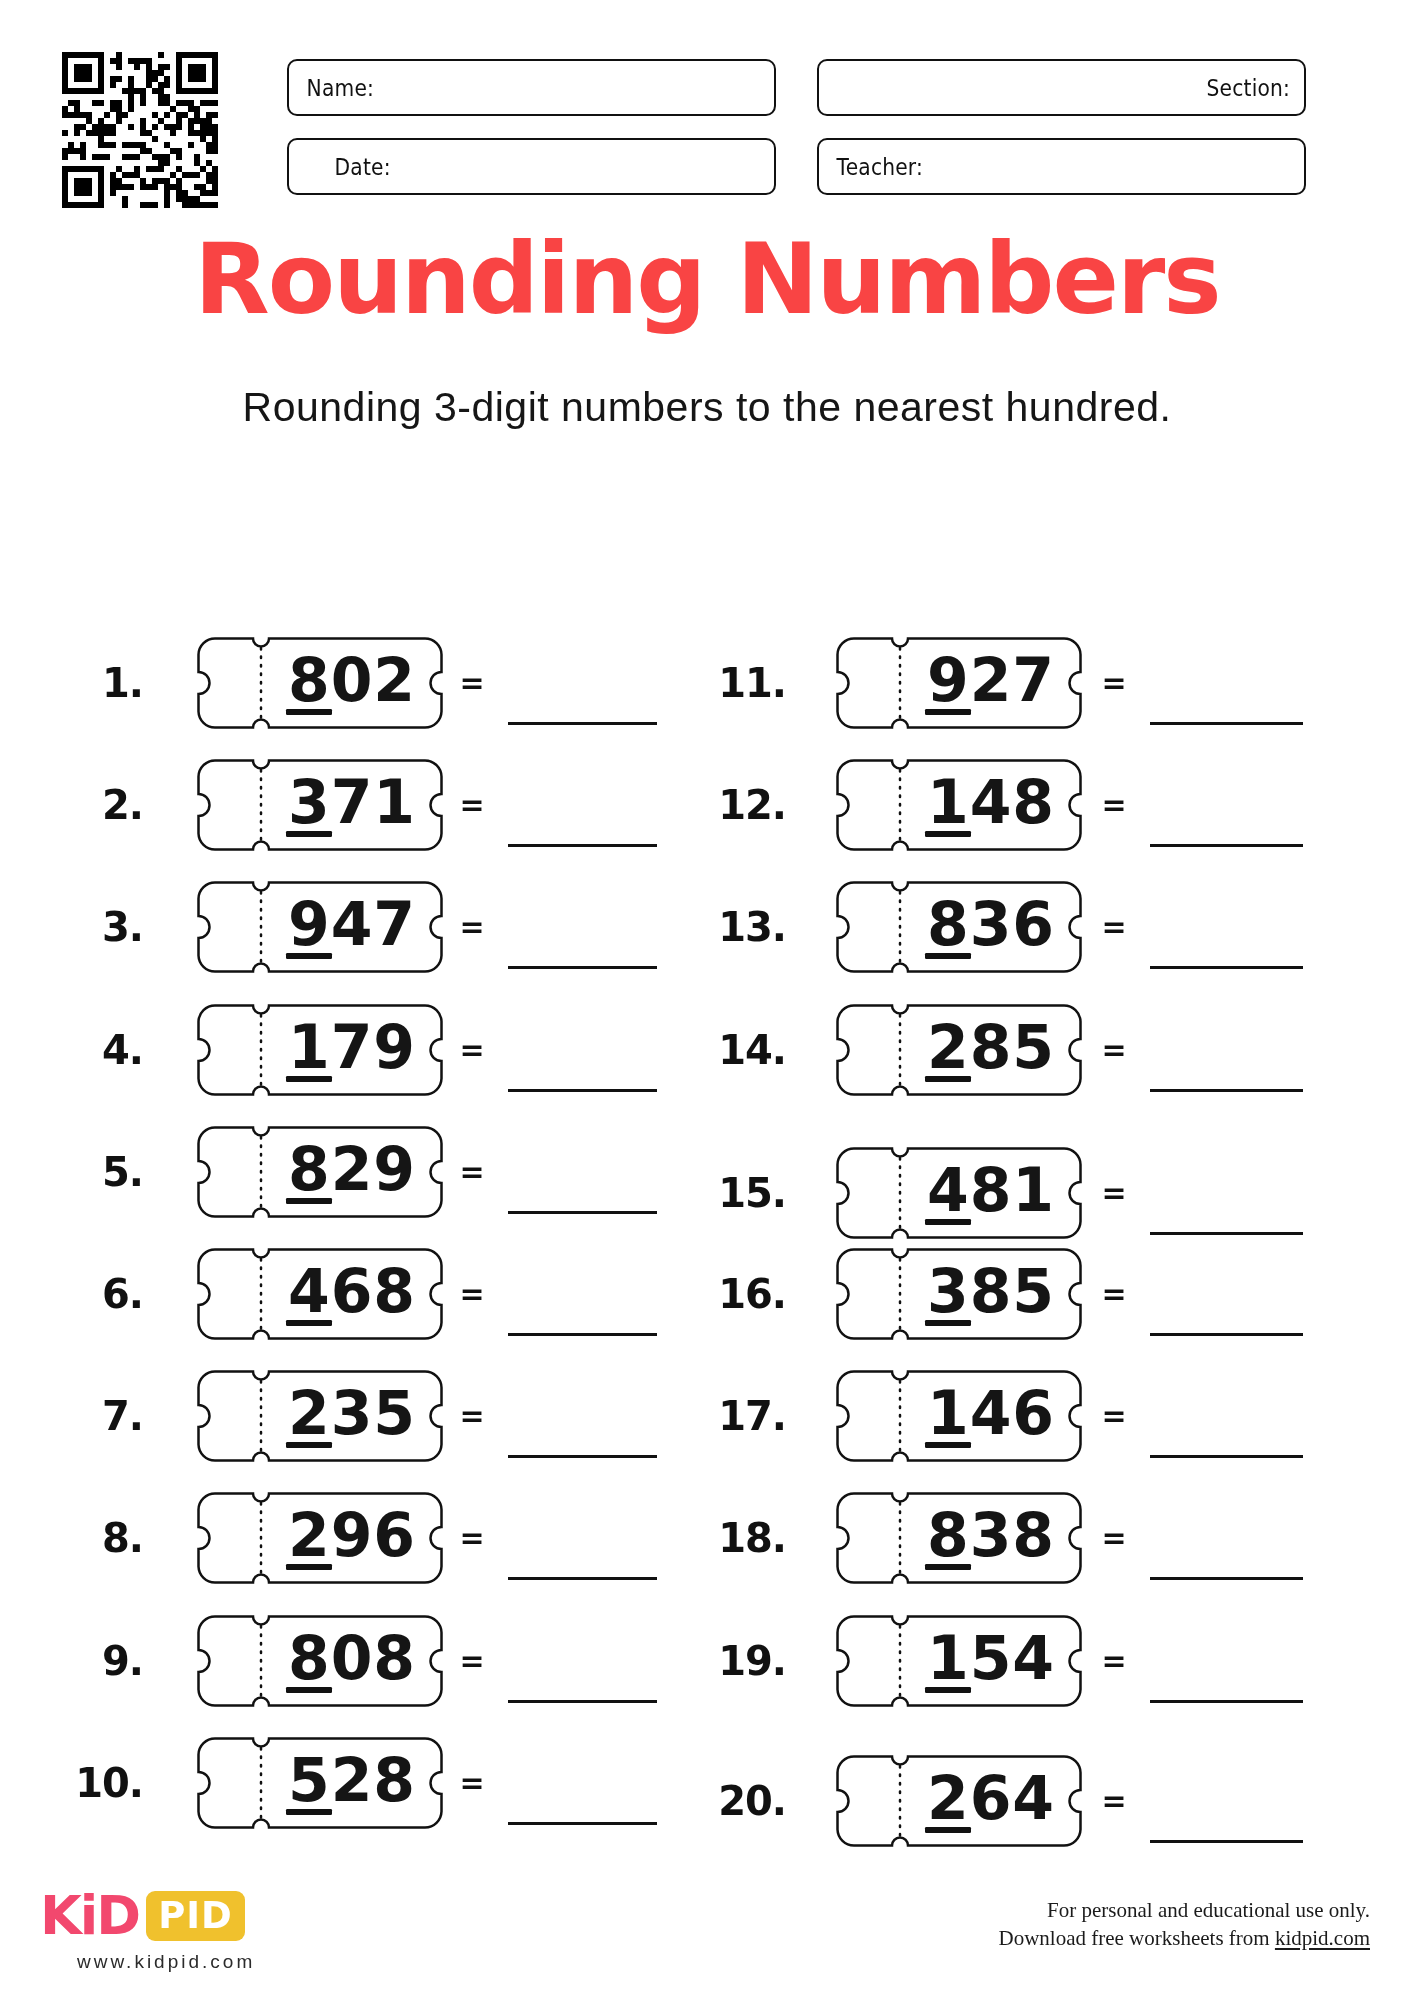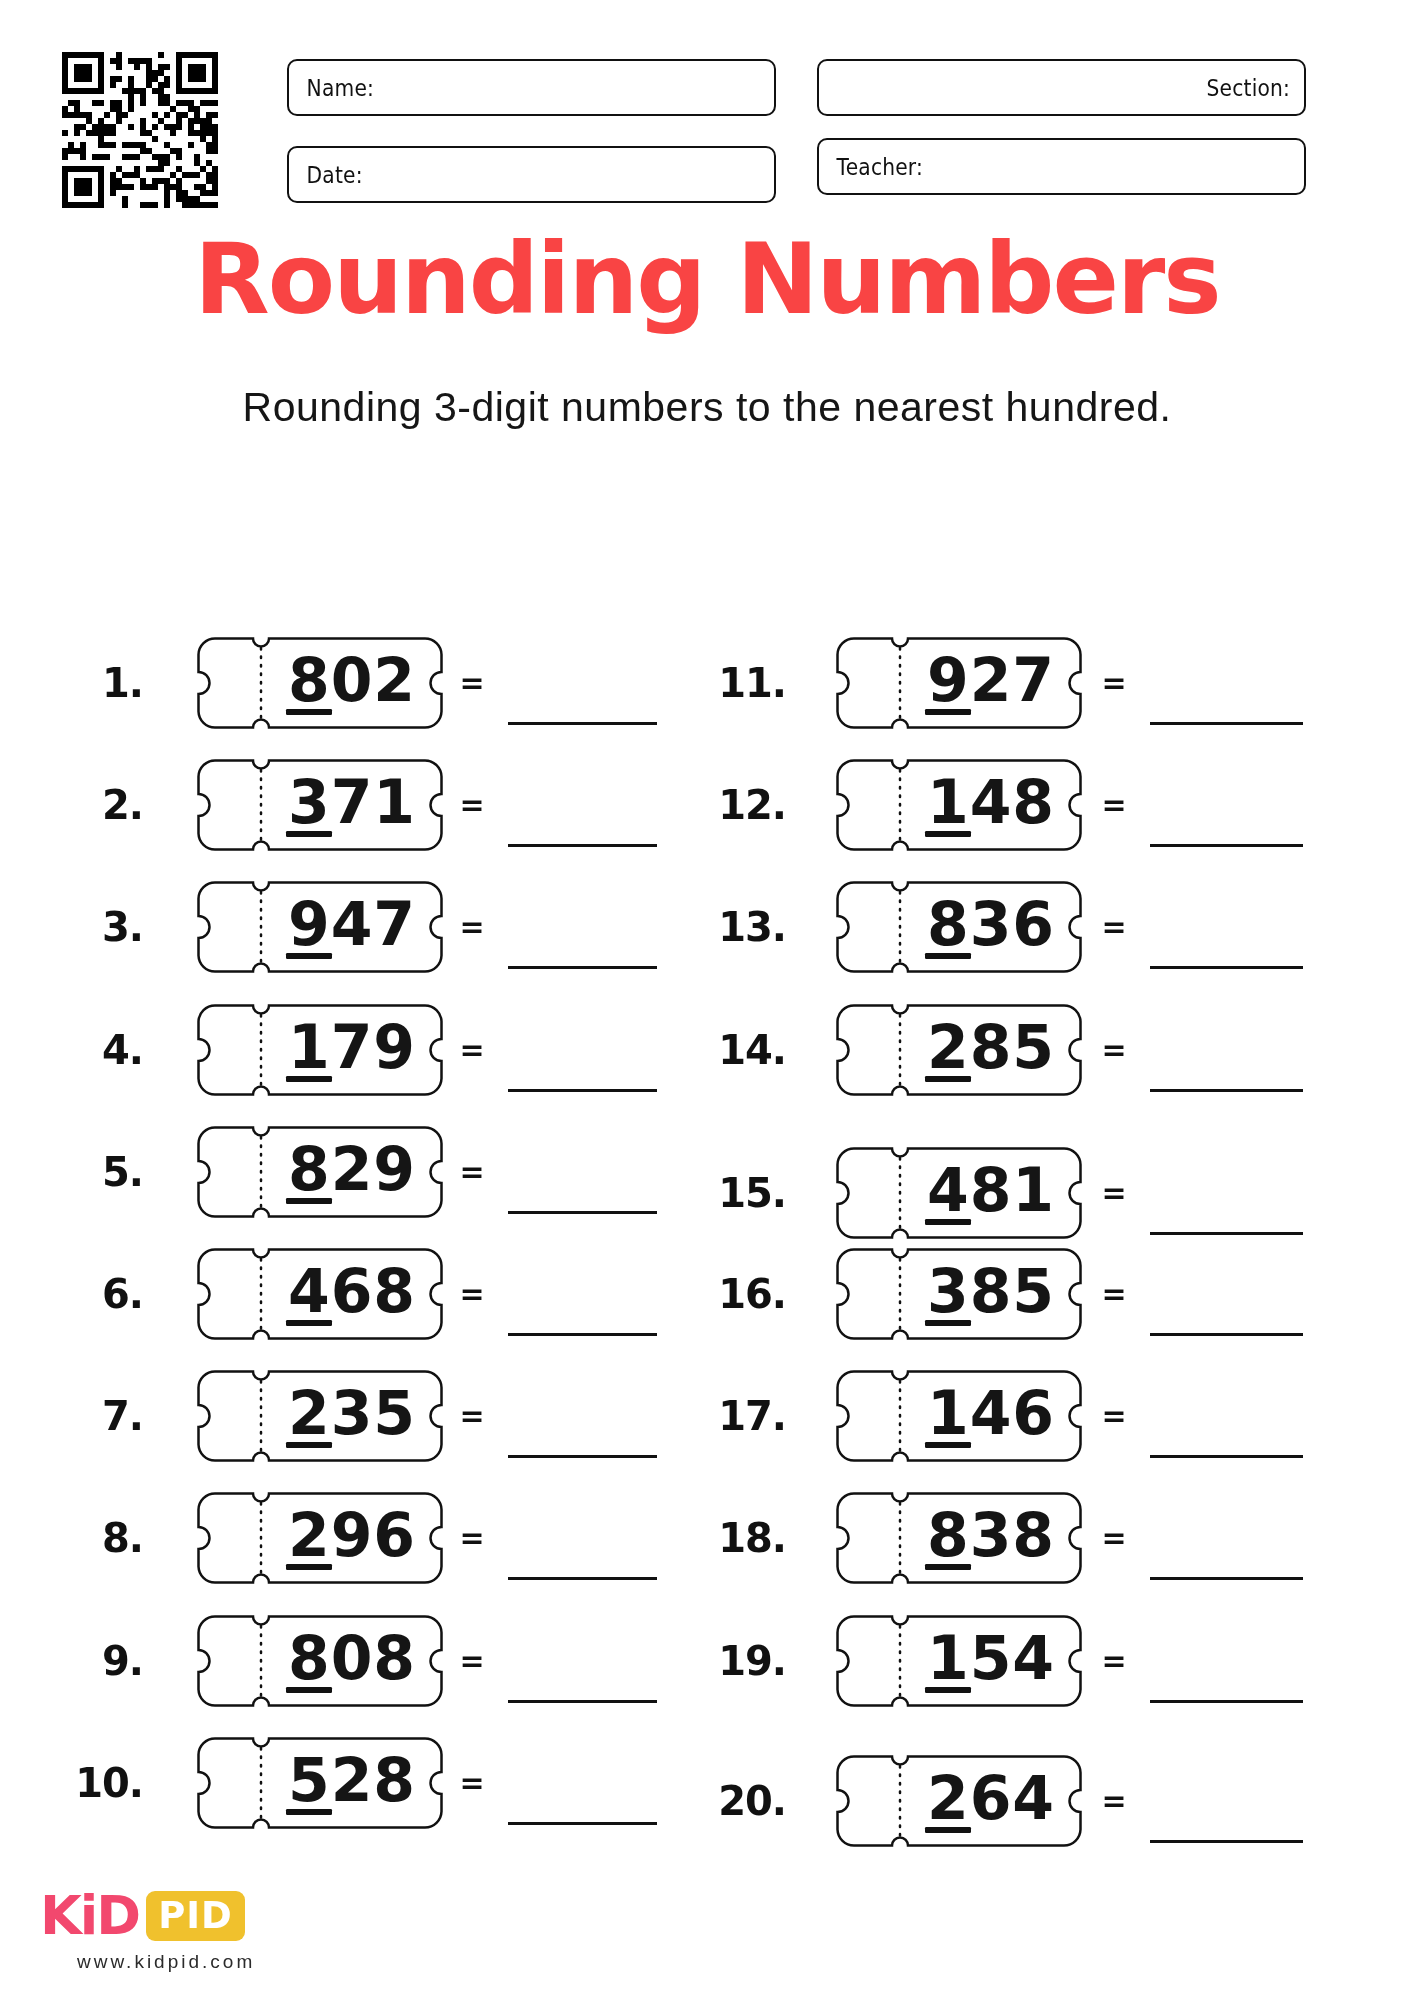--- a/index.html
+++ b/index.html
@@ -8,21 +8,21 @@
 
   
   .qr{position:absolute;left:62px;top:52px;width:156px;height:156px;}
 
   
   .hbox{position:absolute;height:57px;width:489px;border:2.5px solid #111;border-radius:10px;
         background:#fff;box-sizing:border-box;display:flex;align-items:center;}
   .hbox .hlabel{font-size:23px;padding-left:20px;letter-spacing:0.2px;
         transform:scaleX(0.88);transform-origin:left center;white-space:nowrap;}
   .hbox.name{left:287px;top:59px;} .hbox.section{left:817px;top:59px;justify-content:flex-end;}
-  .hbox.date{left:287px;top:146px;} .hbox.teacher{left:817px;top:138px;}
+  .hbox.date{left:287px;top:138px;padding-left:28px;} .hbox.teacher{left:817px;top:138px;}
 
   
   .title{position:absolute;left:0;top:222px;width:100%;text-align:center;
          font-size:98px;font-weight:bold;letter-spacing:-2px;color:var(--accent-red,#f94444);
          white-space:nowrap;}
   .subtitle{position:absolute;left:0;top:384px;width:100%;text-align:center;
          font-size:41px;font-weight:400;letter-spacing:0.5px;color:#161616;
          font-family:"Liberation Sans",sans-serif;}
 
   
@@ -777,14 +777,18 @@
       <div class="p-line"></div>
     </div>
     </div>
 
   <div class="logo">
     <span class="kid">KiD</span>
     <span class="pid">PID</span>
   </div>
   <div class="site-url">www.kidpid.com</div>
 
+  <div class="rights">
+    <div>For personal and educational use only.</div>
+    <div><span>Download free worksheets from </span><span class="link">kidpid.com</span></div>
+  </div>
 
 </div>
 
 </body></html>

